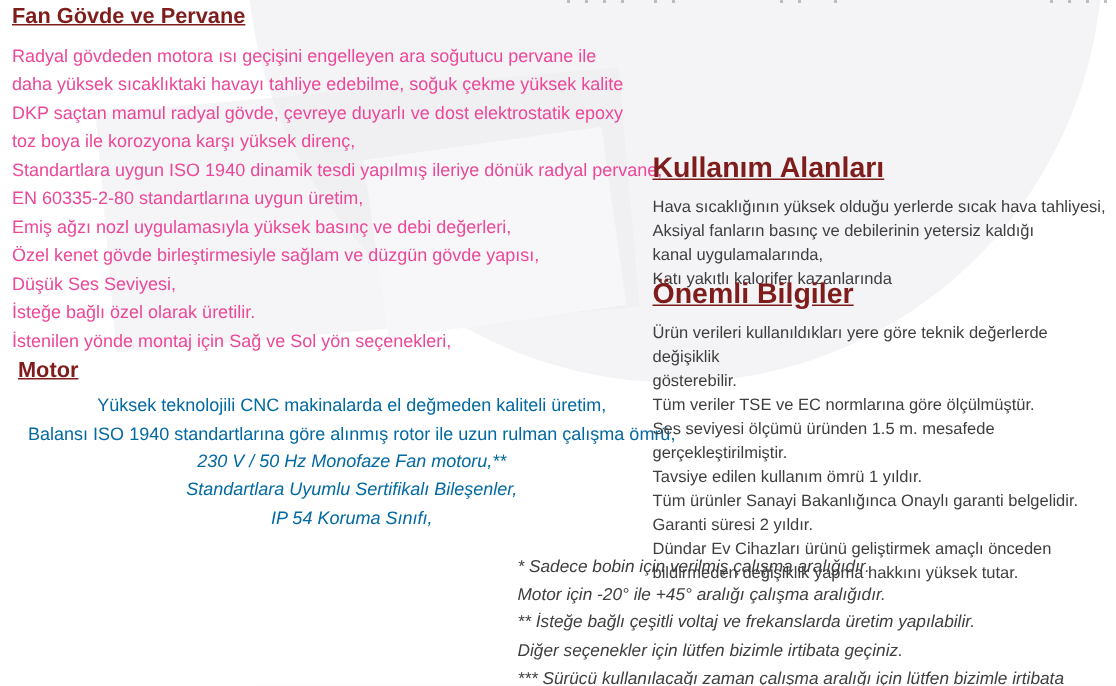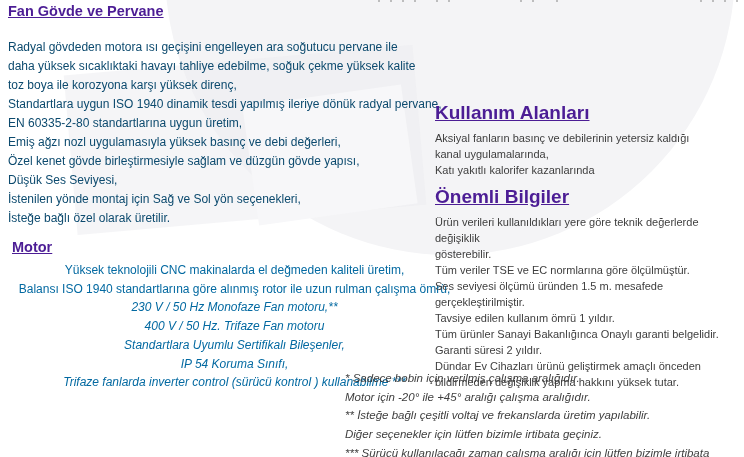--- a/index.html
+++ b/index.html
@@ -22,26 +22,26 @@
     background:#f7f7f9; transform:rotate(-8deg); z-index:0;
   }
   .top-fragments {
     position:absolute; left:378px; top:0; width:2px; height:2px; background:#9a9a9a; opacity:.6; z-index:1;
     box-shadow: 12px 0 #9a9a9a, 24px 0 #9a9a9a, 36px 0 #9a9a9a, 58px 0 #9a9a9a,
                 70px 0 #9a9a9a, 142px 0 #9a9a9a, 154px 0 #9a9a9a, 178px 0 #9a9a9a,
                 322px 0 #9a9a9a, 334px 0 #9a9a9a, 346px 0 #9a9a9a, 358px 0 #9a9a9a;
   }
   section { position:absolute; z-index:2; }
   .h {
-    color:#4c1d95; font-weight:bold; text-decoration:underline;
+    color:#7f1d1d; font-weight:bold; text-decoration:underline;
     margin:0; padding:0;
   }
   .h-lg { font-size:14.5px; }
   .h-sm { font-size:19px; }
-  .body12 { margin-top:19px; font-size:12px; line-height:19px; color:#0c4a6e; }
+  .body12 { margin-top:9px; font-size:12px; line-height:19px; color:#ec4899; }
   .body12m { margin-top:6px; font-size:12px; line-height:18.7px; color:#0369a1;text-align:center; }
   .body11 { margin-top:6px; font-size:11px; line-height:16px; color:#3e3e3e; }
   .it { font-style:italic; }
   .sec-fan   { left:8px;   top:3px;   width:445px; }
   .sec-motor { left:12px;   top:239px; width:445px; }
   .sec-usage { left:435px; top:102px; width:305px; }
   .sec-info  { left:435px; top:186px; width:305px; }
   .sec-foot  { left:345px; top:369px; width:398px;
                font-size:11.5px; font-style:italic; line-height:18.7px; color:#3e3e3e; }
 </style>
@@ -53,47 +53,47 @@
   <div class="wm-circle"></div>
   <div class="wm-box"></div>
   <div class="wm-box-inner"></div>
   <div class="top-fragments"></div>
 
   <section class="sec-fan">
     <h2 class="h h-lg">Fan Gövde ve Pervane</h2>
     <div class="body12">
       <div>Radyal gövdeden motora ısı geçişini engelleyen ara soğutucu pervane ile</div>
       <div>daha yüksek sıcaklıktaki havayı tahliye edebilme, soğuk çekme yüksek kalite</div>
+      <div>DKP saçtan mamul radyal gövde, çevreye duyarlı ve dost elektrostatik epoxy</div>
       <div>toz boya ile korozyona karşı yüksek direnç,</div>
       <div>Standartlara uygun ISO 1940 dinamik tesdi yapılmış ileriye dönük radyal pervane,</div>
       <div>EN 60335-2-80 standartlarına uygun üretim,</div>
       <div>Emiş ağzı nozl uygulamasıyla yüksek basınç ve debi değerleri,</div>
       <div>Özel kenet gövde birleştirmesiyle sağlam ve düzgün gövde yapısı,</div>
       <div>Düşük Ses Seviyesi,</div>
+      <div>İsteğe bağlı özel olarak üretilir.</div>
       <div>İstenilen yönde montaj için Sağ ve Sol yön seçenekleri,</div>
-      <div>İsteğe bağlı özel olarak üretilir.</div>
     </div>
   </section>
 
   <section class="sec-motor">
     <h2 class="h h-lg">Motor</h2>
     <div class="body12m">
       <div>Yüksek teknolojili CNC makinalarda el değmeden kaliteli üretim,</div>
       <div>Balansı ISO 1940 standartlarına göre alınmış rotor ile uzun rulman çalışma ömrü,</div>
       <div class="it">230 V / 50 Hz Monofaze Fan motoru,**</div>
-      <div class="it">400 V / 50 Hz. Trifaze Fan motoru</div>
       <div class="it">Standartlara Uyumlu Sertifikalı Bileşenler,</div>
       <div class="it">IP 54 Koruma Sınıfı,</div>
-      <div class="it">Trifaze fanlarda inverter control (sürücü kontrol ) kullanabilme ***</div>
     </div>
   </section>
 
   <section class="sec-usage">
     <h2 class="h h-sm">Kullanım Alanları</h2>
     <div class="body11">
+      <div>Hava sıcaklığının yüksek olduğu yerlerde sıcak hava tahliyesi,</div>
       <div>Aksiyal fanların basınç ve debilerinin yetersiz kaldığı</div>
       <div>kanal uygulamalarında,</div>
       <div>Katı yakıtlı kalorifer kazanlarında</div>
     </div>
   </section>
 
   <section class="sec-info">
     <h2 class="h h-sm">Önemli Bilgiler</h2>
     <div class="body11">
       <div>Ürün verileri kullanıldıkları yere göre teknik değerlerde değişiklik</div>

